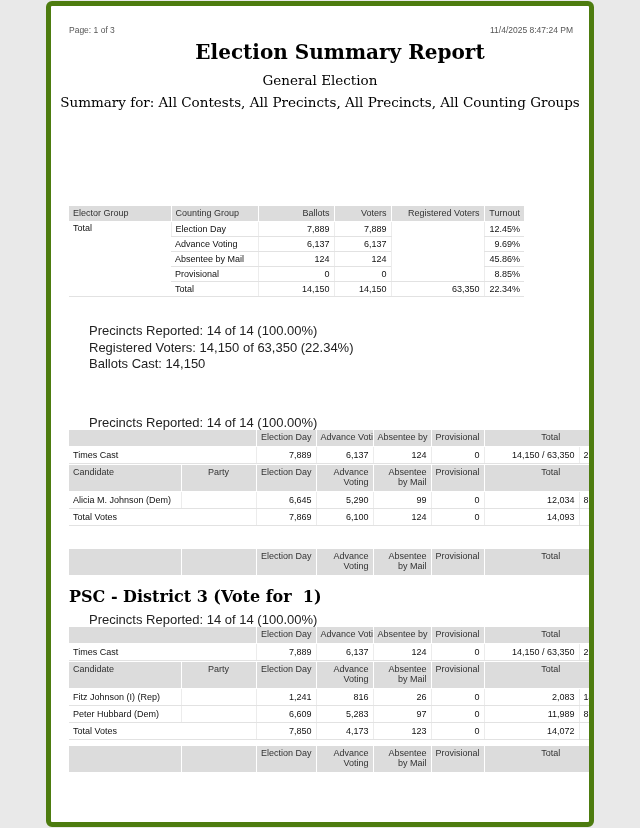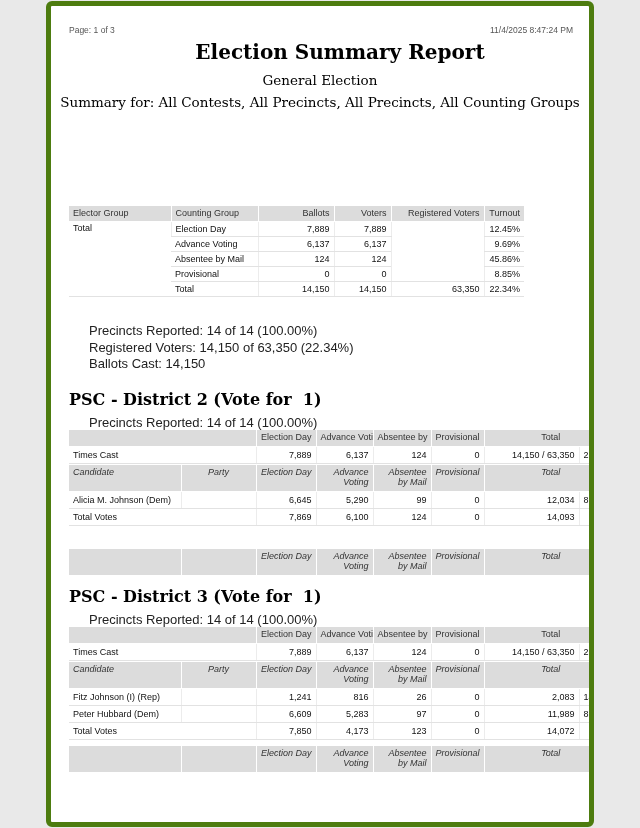--- a/index.html
+++ b/index.html
@@ -71,21 +71,21 @@
     border-bottom: 1px solid #e2e2e2;
     border-left: 1px solid #ececec;
     white-space: nowrap;
     overflow: hidden;
     background: #fff;
   }
   table.rpt td:first-child { border-left: none; }
   table.rpt td.al { text-align: left; }
   table.rpt tr { height: 15px; }
   table.contest tr.data { height: 17px; }
-  table.contest tr.hdr2 { height: 26px; font-style: italic; }
+  table.contest tr.hdr2 { height: 26px; }
   table.contest tr.hdr1 { height: 16px; }
   .stat-line {
     position: absolute; left: 18px;
     font-size: 13px; color: #222; padding-left: 20px;
   }
   .contest-title {
     position: absolute; left: 18px;
     font-family: "DejaVu Serif", "Liberation Serif", serif;
     font-size: 16px; font-weight: bold; color: #000;
     white-space: pre;
@@ -156,21 +156,20 @@
       <td>63,350</td>
       <td>22.34%</td>
     </tr>
   </tbody>
     </table>
 
   <div class="stat-line" style="top:317px;">Precincts Reported: 14 of 14 (100.00%)</div>
   <div class="stat-line" style="top:334px;">Registered Voters: 14,150 of 63,350 (22.34%)</div>
   <div class="stat-line" style="top:350px;">Ballots Cast: 14,150</div>
 
-  <div class="contest-title" style="top:384px;">PSC - District 2 (Vote for  1)</div>
   <div class="stat-line" style="top:409px;">Precincts Reported: 14 of 14 (100.00%)</div>
 
   <table class="rpt contest" style="left:18px; top:424px; width:548px;">
     <colgroup>
         <col style="width:187px">
         <col style="width:60px">
         <col style="width:57px">
         <col style="width:58px">
         <col style="width:53px">
         <col style="width:95px">

